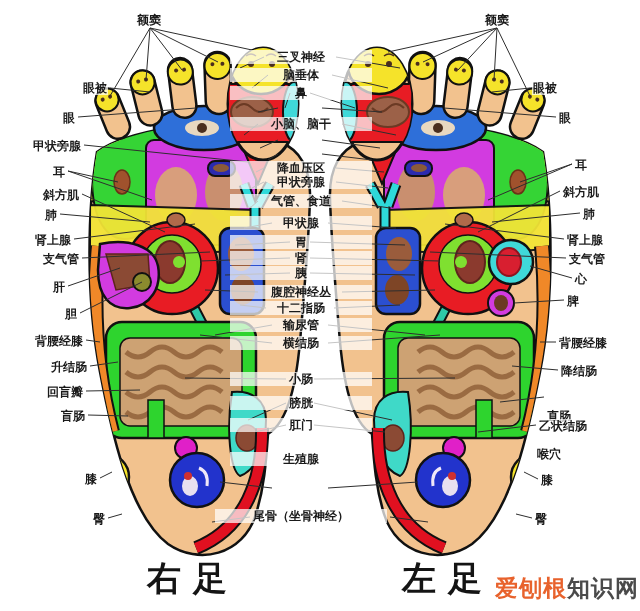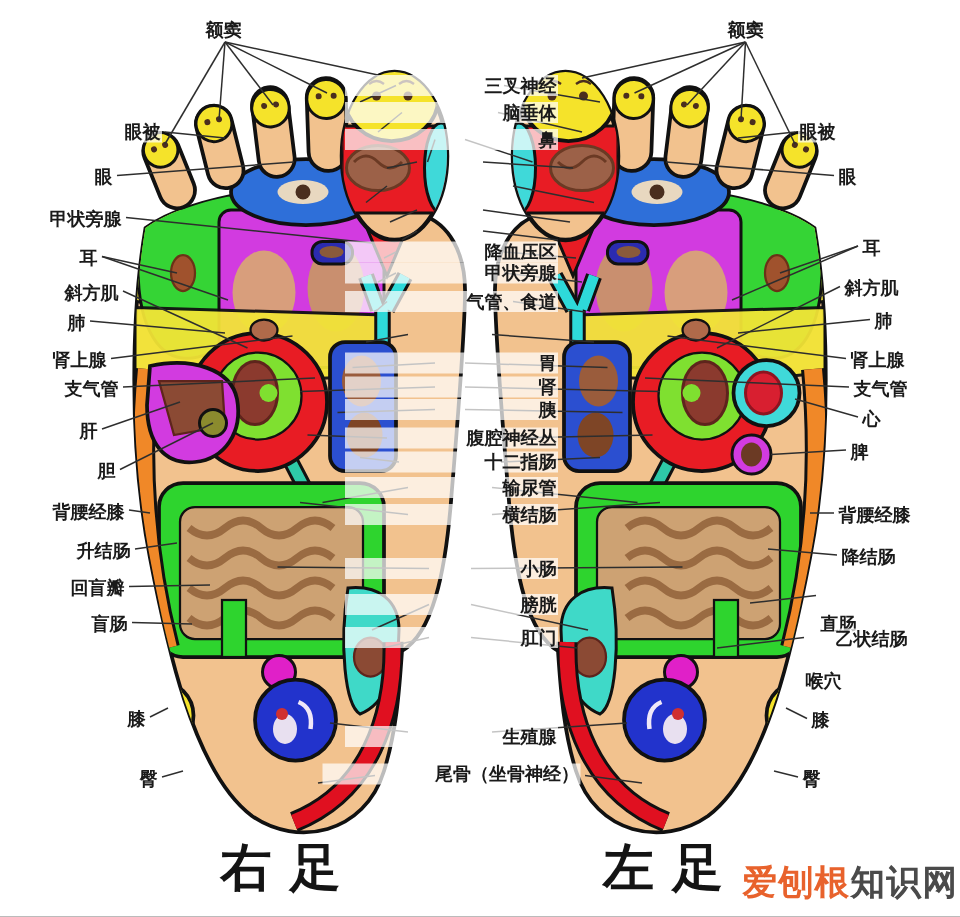--- a/index.html
+++ b/index.html
@@ -1,21 +1,21 @@
 <!DOCTYPE html>
 <html><head>
 <meta charset="utf-8">
 <style>
   html,body{margin:0;padding:0;background:#888;}
   #stage{position:relative;width:640px;height:611px;background:#ffffff;overflow:hidden;
          font-family:"Liberation Sans",sans-serif;}
   svg{position:absolute;left:0;top:0;}
   .lbl{position:absolute;font-weight:700;font-size:12px;line-height:14px;color:#1a1a1a;
        white-space:nowrap;background:rgba(255,255,255,.72);padding:0 1px;z-index:5;}
-  .cl{text-align:right;}
+  .cl{text-align:center;}
   .foot-title{position:absolute;font-family:"Liberation Serif",serif;font-weight:700;
               font-size:34px;letter-spacing:12px;color:#141414;z-index:5;}
   .wm{position:absolute;top:573px;right:1px;font-size:23px;font-weight:700;z-index:6;
       letter-spacing:1px;}
   .wm .red{color:#e8622c;}
   .wm .dark{color:#4a4a4a;}
 </style>
 </head>
 <body>
 
@@ -250,50 +250,52 @@
 <div class="lbl" style="right:556px;top:334px">背腰经膝</div>
 <div class="lbl" style="right:552px;top:360px">升结肠</div>
 <div class="lbl" style="right:556px;top:385px">回盲瓣</div>
 <div class="lbl" style="right:554px;top:409px">盲肠</div>
 <div class="lbl" style="right:542px;top:472px">膝</div>
 <div class="lbl" style="right:534px;top:512px">臀</div>
 
 <div class="lbl cl" style="left:230px;top:50px;width:140px">三叉神经</div>
 <div class="lbl cl" style="left:230px;top:68px;width:140px">脑垂体</div>
 <div class="lbl cl" style="left:230px;top:86px;width:140px">鼻</div>
+<div class="lbl cl" style="left:230px;top:117px;width:140px">小脑、脑干</div>
 <div class="lbl cl" style="left:230px;top:161px;width:140px">降血压区</div>
 <div class="lbl cl" style="left:230px;top:175px;width:140px">甲状旁腺</div>
 <div class="lbl cl" style="left:230px;top:194px;width:140px">气管、食道</div>
+<div class="lbl cl" style="left:230px;top:216px;width:140px">甲状腺</div>
 <div class="lbl cl" style="left:230px;top:235px;width:140px">胃</div>
 <div class="lbl cl" style="left:230px;top:251px;width:140px">肾</div>
 <div class="lbl cl" style="left:230px;top:266px;width:140px">胰</div>
 <div class="lbl cl" style="left:230px;top:285px;width:140px">腹腔神经丛</div>
 <div class="lbl cl" style="left:230px;top:301px;width:140px">十二指肠</div>
 <div class="lbl cl" style="left:230px;top:318px;width:140px">输尿管</div>
 <div class="lbl cl" style="left:230px;top:336px;width:140px">横结肠</div>
 <div class="lbl cl" style="left:230px;top:372px;width:140px">小肠</div>
 <div class="lbl cl" style="left:230px;top:418px;width:140px">肛门</div>
 <div class="lbl cl" style="left:230px;top:396px;width:140px">膀胱</div>
-<div class="lbl cl" style="left:230px;top:484px;width:140px">生殖腺</div>
+<div class="lbl cl" style="left:230px;top:452px;width:140px">生殖腺</div>
 <div class="lbl cl" style="left:215px;top:509px;width:170px">尾骨（坐骨神经）</div>
 
 <div class="lbl" style="left:484px;top:13px">额窦</div>
 <div class="lbl" style="left:532px;top:81px">眼被</div>
 <div class="lbl" style="left:558px;top:111px">眼</div>
 <div class="lbl" style="left:574px;top:158px">耳</div>
 <div class="lbl" style="left:562px;top:185px">斜方肌</div>
 <div class="lbl" style="left:582px;top:207px">肺</div>
 <div class="lbl" style="left:566px;top:233px">肾上腺</div>
 <div class="lbl" style="left:568px;top:252px">支气管</div>
 <div class="lbl" style="left:574px;top:272px">心</div>
 <div class="lbl" style="left:566px;top:294px">脾</div>
 <div class="lbl" style="left:558px;top:336px">背腰经膝</div>
 <div class="lbl" style="left:560px;top:364px">降结肠</div>
 <div class="lbl" style="left:546px;top:409px">直肠</div>
-<div class="lbl" style="left:556px;top:419px">乙状结肠</div>
+<div class="lbl" style="left:538px;top:419px">乙状结肠</div>
 <div class="lbl" style="left:536px;top:447px">喉穴</div>
 <div class="lbl" style="left:540px;top:473px">膝</div>
 <div class="lbl" style="left:534px;top:512px">臀</div>
 
 <div class="foot-title" style="left:147px;top:556px">右足</div>
 <div class="foot-title" style="left:402px;top:556px">左足</div>
 
 <div class="wm">
   <span class="red">爱刨根</span><span class="dark">知识网</span>
 </div>

